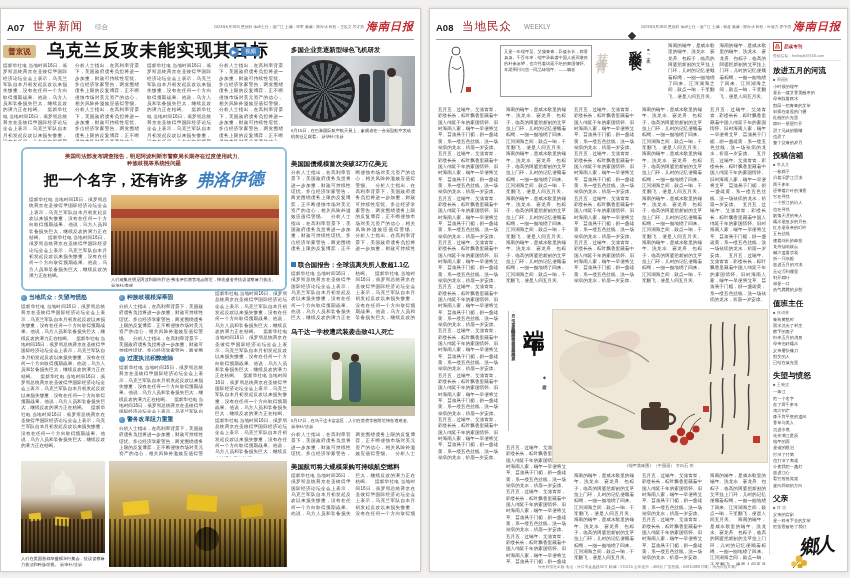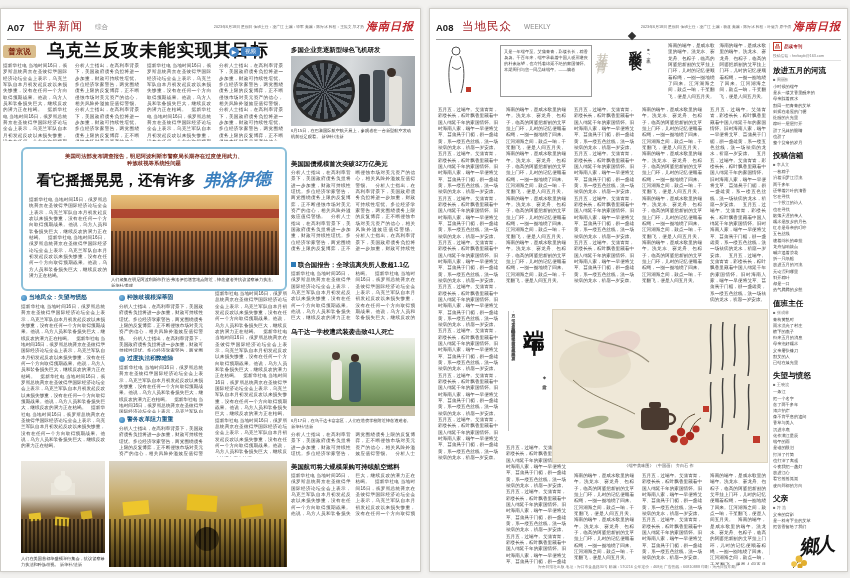--- a/index.html
+++ b/index.html
@@ -97,21 +97,21 @@
     </div>
     <div class="abs tiny" style="left:2px;top:54px;width:64px;height:78px;">据新华社电 当地时间16日，俄罗斯总统普京在圣彼得堡国际经济论坛全会上表示，乌克兰军队自本月初发起反攻以来损失惨重，没有在任何一个方向取得预期战果。他说，乌方人员和装备损失巨大，继续反攻的潜力正在枯竭。　据新华社电 当地时间16日，俄罗斯总统普京在圣彼得堡国际经济论坛全会上表示，乌克兰军队自本月初发起反攻以来损失惨重，没有在任何一个方向取得预期战果。他说，乌方人员和装备损失巨大，继续反攻的潜力正在枯竭。　</div>
     <div class="abs tiny" style="left:74px;top:54px;width:64px;height:78px;">分析人士指出，在高利率背景下，美国政府债务负担将进一步加重，财政可持续性堪忧。多位经济学家警告，两党围绕债务上限的反复博弈，正不断侵蚀市场对美元资产的信心，相关风险外溢效应值得警惕。　分析人士指出，在高利率背景下，美国政府债务负担将进一步加重，财政可持续性堪忧。多位经济学家警告，两党围绕债务上限的反复博弈，正不断侵蚀市场对美元资产的信心，相关风险外溢效应值得警惕。　</div>
     <div class="abs tiny" style="left:146px;top:54px;width:64px;height:78px;">据新华社电 当地时间16日，俄罗斯总统普京在圣彼得堡国际经济论坛全会上表示，乌克兰军队自本月初发起反攻以来损失惨重，没有在任何一个方向取得预期战果。他说，乌方人员和装备损失巨大，继续反攻的潜力正在枯竭。　据新华社电 当地时间16日，俄罗斯总统普京在圣彼得堡国际经济论坛全会上表示，乌克兰军队自本月初发起反攻以来损失惨重，没有在任何一个方向取得预期战果。他说，乌方人员和装备损失巨大，继续反攻的潜力正在枯竭。　</div>
     <div class="abs tiny" style="left:218px;top:54px;width:64px;height:78px;">分析人士指出，在高利率背景下，美国政府债务负担将进一步加重，财政可持续性堪忧。多位经济学家警告，两党围绕债务上限的反复博弈，正不断侵蚀市场对美元资产的信心，相关风险外溢效应值得警惕。　分析人士指出，在高利率背景下，美国政府债务负担将进一步加重，财政可持续性堪忧。多位经济学家警告，两党围绕债务上限的反复博弈，正不断侵蚀市场对美元资产的信心，相关风险外溢效应值得警惕。　</div>
 
     <div class="abs featbox">
       <div class="kick" style="top:4px;">美国司法部发布调查报告，明尼阿波利斯市警察局长期存在过度使用武力、</div>
       <div class="kick" style="top:11px;">种族歧视等系统性问题</div>
       <div class="feathead">
-        <span class="pre">看它摇摇晃晃，还有许多</span>
+        <span class="pre">把一个名字，还有许多</span>
         <span class="script">弗洛伊德</span>
       </div>
       <div class="tiny" style="position:absolute;left:6px;top:48px;width:78px;height:84px;">据新华社电 当地时间16日，俄罗斯总统普京在圣彼得堡国际经济论坛全会上表示，乌克兰军队自本月初发起反攻以来损失惨重，没有在任何一个方向取得预期战果。他说，乌方人员和装备损失巨大，继续反攻的潜力正在枯竭。　据新华社电 当地时间16日，俄罗斯总统普京在圣彼得堡国际经济论坛全会上表示，乌克兰军队自本月初发起反攻以来损失惨重，没有在任何一个方向取得预期战果。他说，乌方人员和装备损失巨大，继续反攻的潜力正在枯竭。　</div>
       <div class="photo" style="left:88px;top:46px;width:168px;height:80px;background:linear-gradient(180deg,#e8c27c 0%,#c8874a 35%,#8a5632 65%,#402a1c 100%);">
         <div style="position:absolute;left:0;right:0;top:14px;height:9px;background:#a8382a;opacity:.85;"></div>
         <div style="position:absolute;left:0;right:0;bottom:0;height:44px;background:repeating-linear-gradient(90deg,rgba(25,12,6,.55) 0 2px,rgba(130,85,50,.12) 2px 4px);"></div>
       </div>
       <div class="cap" style="position:absolute;left:88px;top:128px;width:168px;height:10px;">人们聚集在明尼阿波利斯市乔治·弗洛伊德遇害地点附近，悼念逝者并抗议警察暴力执法。 新华社/美联</div>
     </div>
 

